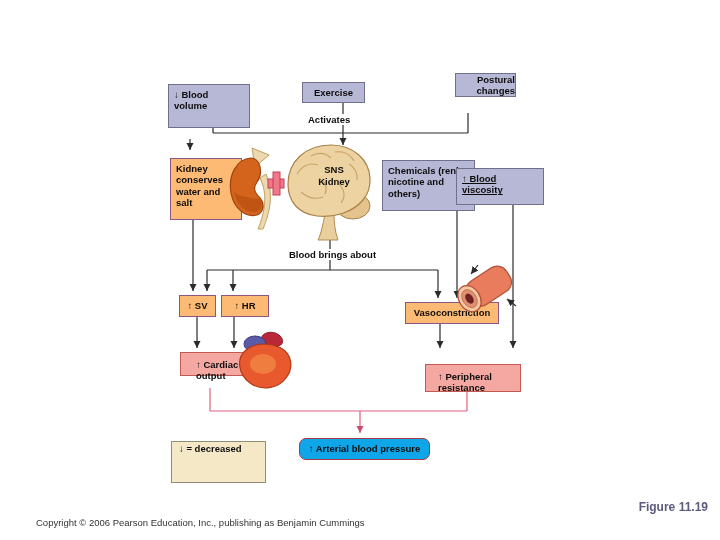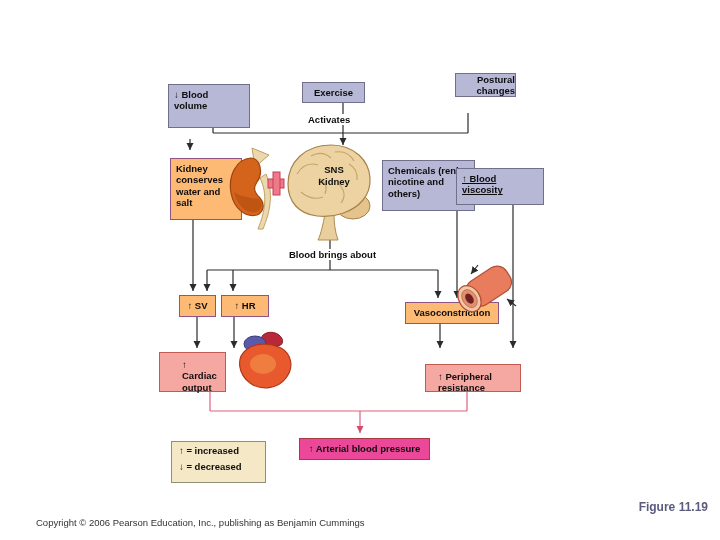--- a/index.html
+++ b/index.html
@@ -5,21 +5,21 @@
   html,body{margin:0;padding:0;background:#ffffff;}
   .stage{position:relative;width:720px;height:540px;background:#ffffff;overflow:hidden;
          font-family:"Liberation Sans",sans-serif;}
   svg.overlay{position:absolute;left:0;top:0;z-index:2;}
   .illus{position:absolute;z-index:4;}
   .box{position:absolute;box-sizing:border-box;border:1px solid #73738e;color:#0d0d0d;
        font-weight:bold;font-size:9.5px;line-height:1.2;z-index:3;}
   .lav{background:#b7b8d6;border-color:#70708c;}
   .mauve{background:#fdba74;border-color:#8f5486;}
   .salmon{background:#f5a7a2;border-color:#c25a52;}
-  .redpink{background:#ec4899;border-color:#a83a48;}
+  .redpink{background:#0ea5e9;border-color:#a83a48;border-radius:7px;}
   .cream{background:#f5e8c6;border-color:#8f8f78;}
   .center{display:flex;align-items:center;justify-content:center;text-align:right;}
   .pad{padding:4px 5px;}
   .flowlabel{position:absolute;z-index:5;background:#ffffff;color:#0d0d0d;
              font-weight:bold;font-size:9.5px;padding:0 2px;white-space:nowrap;}
   .snslabel{position:absolute;z-index:5;color:#0d0d0d;font-weight:bold;font-size:9.5px;
             text-align:center;line-height:1.25;}
   .legend-row{padding:2px 0 2px 7px;font-weight:bold;font-size:9.5px;line-height:1.5;}
   .figcaption{position:absolute;right:12px;top:500px;font-weight:bold;font-size:12px;
               color:#5b5b80;z-index:6;}
@@ -124,27 +124,26 @@
   <div class="box lav pad" style="left:456px;top:168px;width:88px;height:37px;text-decoration:underline;">↑ Blood viscosity</div>
 
   <div class="flowlabel" style="left:287px;top:249px;">Blood brings about</div>
 
   <div class="box mauve center" style="left:179px;top:295px;width:37px;height:22px;">↑ SV</div>
 
   <div class="box mauve center" style="left:221px;top:295px;width:48px;height:22px;">↑ HR</div>
 
   <div class="box mauve center" style="left:385px;top:302px;width:94px;height:22px;margin-left:20px;">Vasoconstriction</div>
 
-  <div class="box salmon pad" style="left:159px;top:352px;width:67px;height:40px;padding-left:22px;padding-top:6px;">↑ Cardiac output</div>
+  <div class="box salmon pad" style="left:180px;top:352px;width:67px;height:24px;padding-left:15px;padding-top:6px;">↑ Cardiac output</div>
 
   <div class="box salmon pad" style="left:425px;top:364px;width:96px;height:28px;padding-left:12px;padding-top:6px;">↑ Peripheral resistance</div>
 
   <div class="box redpink center" style="left:299px;top:438px;width:131px;height:22px;">↑ Arterial blood pressure</div>
 
   <div class="box cream" style="left:171px;top:441px;width:95px;height:42px;">
-    <div class="legend-row">↑ = increased</div>
     <div class="legend-row" style="padding-top:0;">↓ = decreased</div>
   </div>
 
   <div class="figcaption">Figure 11.19</div>
   <div class="copyright">Copyright © 2006 Pearson Education, Inc., publishing as Benjamin Cummings</div>
 
 </div>
 
 </body></html>

